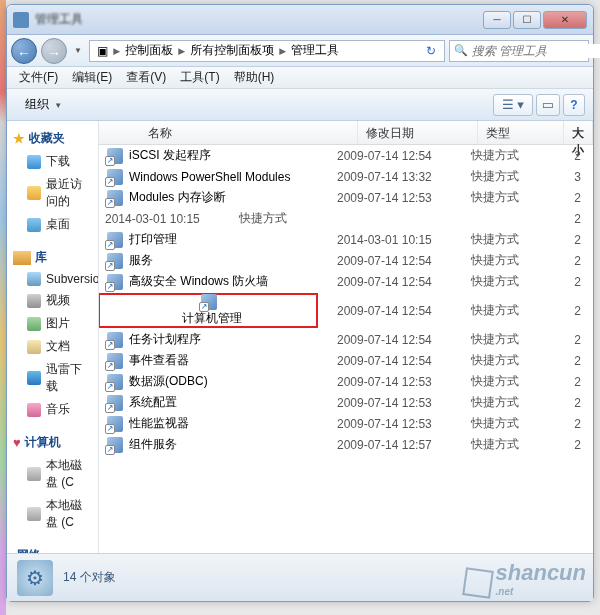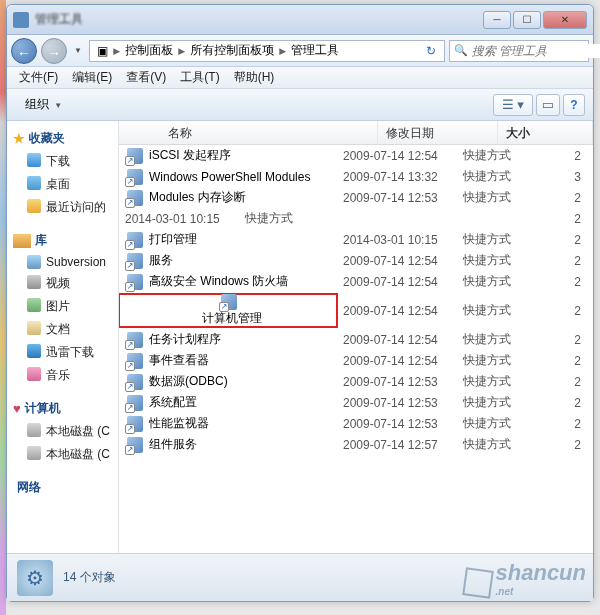--- a/index.html
+++ b/index.html
@@ -28,21 +28,21 @@
 .toolbar .org { font-size: 12px; padding: 3px 10px;}
 .toolbar .drop { font-size: 8px; margin-left: 2px; color: #555;}
 .toolbar .spacer { flex: 1;}
 .toolbar .view-btn { width: 40px; height: 22px; border: 1px solid #b0c0d0; background: linear-gradient(to bottom,#fff,#e8f0f8); margin-left: 3px; border-radius: 3px; display:flex; align-items:center; justify-content:center; font-size:13px; color:#4a6a8a;}
 .toolbar .help-btn { width: 22px; height: 22px; border: 1px solid #b0c0d0; background: linear-gradient(to bottom,#fff,#e8f0f8); margin-left: 3px; border-radius: 3px; display:flex; align-items:center; justify-content:center; font-size:12px; color:#2a6ac0; font-weight:bold;}
 .body { flex: 1; display: flex; overflow: hidden;}
 .sidebar { width: 112px; background: #fff; border-right: 1px solid #e0e4e8; padding: 6px 0; overflow-y: auto; font-size: 12px;}
 .side-group { margin-bottom: 10px;}
 .side-header { display: flex; align-items: center; padding: 3px 6px; font-weight: bold; color: #1a4a8a;}
 .side-header .star { color: #f0b020; margin-right: 4px; font-size: 13px;}
-.side-item { display: flex; padding: 3px 6px 3px 20px; color: #222;}
+.side-item { display: flex; align-items: center; padding: 3px 6px 3px 20px; color: #222;}
 .side-item .dot { width: 14px; height: 14px; margin-right: 5px; border-radius: 2px; flex-shrink:0;}
 .icon-dl { background: linear-gradient(to bottom,#8ac8f8,#3a8cd0);}
 .icon-recent { background: linear-gradient(to bottom,#f8d878,#e8a838);}
 .icon-desktop { background: linear-gradient(to bottom,#88c8f0,#4898d0);}
 .icon-lib { background: linear-gradient(to bottom,#f8c878,#d89838); width:18px; height:14px;}
 .icon-svn { background: linear-gradient(to bottom,#a8d8f8,#6898c0);}
 .icon-video { background: linear-gradient(to bottom,#d0d0d0,#909090);}
 .icon-pic { background: linear-gradient(to bottom,#a8d8a8,#68a868);}
 .icon-doc { background: linear-gradient(to bottom,#f8e8b8,#d0b878);}
 .icon-thunder { background: linear-gradient(to bottom,#68b8e8,#2878c0);}
@@ -51,21 +51,21 @@
 .icon-network { background: linear-gradient(to bottom,#a8c8e8,#6890c0);}
 .heart { color: #d04060; margin-right: 4px; font-size: 13px;}
 .content { flex: 1; display: flex; flex-direction: column; background: #fff;}
 .columns { display: flex; height: 24px; background: linear-gradient(to bottom,#fdfdfd,#f0f2f4); border-bottom: 1px solid #d8dce0; font-size: 12px; color: #333;}
 .col { padding: 4px 8px; border-right: 1px solid #e4e8ec;}
 .col-name { width: 218px; margin-left: 41px;}
 .col-date { width: 120px;}
 .col-type { width: 86px;}
 .col-size { flex: 1; font-weight: bold;}
 .file-list { flex: 1; overflow-y: auto; font-size: 12px;}
-.file-row { display: flex; padding: 2px 0; align-items: center;}
+.file-row { display: flex; padding: 2px 0; align-items: center; gap: 14px;}
 .file-row.highlighted .cell-name { outline: 2px solid #e02020; outline-offset: -1px; flex-direction: column;}
 .cell-name { width: 218px; display: flex; align-items: center; padding-left: 8px;}
 .file-icon { width: 16px; height: 16px; margin-right: 6px; background: linear-gradient(135deg,#a8c8e8,#5888c0); border-radius: 2px; position: relative; flex-shrink:0;}
 .file-icon::after { content: "↗"; position: absolute; bottom: -2px; left: -2px; font-size: 8px; background: #fff; border: 1px solid #888; border-radius: 2px; width: 8px; height: 8px; line-height: 7px; text-align: center; color: #2a6ac0;}
 .cell-date { width: 120px; padding-left: 6px; color: #555;}
 .cell-type { width: 86px; padding-left: 6px; color: #555;}
 .cell-size { flex: 1; text-align: right; padding-right: 12px; color: #555;}
 .statusbar { height: 48px; background: linear-gradient(to bottom,#f0f4f8,#dce6f0); border-top: 1px solid #c8d4e0; display: flex; align-items: center; padding: 0 10px; font-size: 12px;}
 .status-icon { width: 36px; height: 36px; background: radial-gradient(circle,#c8e0f0,#88b0d0); border-radius: 4px; margin-right: 10px; display:flex; align-items:center; justify-content:center; color:#3a6a9a; font-size:20px;}
 .status-text { color: #3a5a7a;}
@@ -135,26 +135,26 @@
       <div class="side-group">
         <div class="side-header">
           <span class="star">★</span>
           <span>收藏夹</span>
         </div>
         <div class="side-item">
             <span class="dot icon-dl"></span>
             <span>下载</span>
           </div>
         <div class="side-item">
+            <span class="dot icon-recent"></span>
+            <span>最近访问的</span>
+          </div>
+        <div class="side-item">
             <span class="dot icon-desktop"></span>
             <span>桌面</span>
-          </div>
-        <div class="side-item">
-            <span class="dot icon-recent"></span>
-            <span>最近访问的</span>
           </div>
       </div>
       <div class="side-group">
         <div class="side-header">
           <span class="dot icon-lib" style="margin-right:4px;"></span>
           <span>库</span>
         </div>
         <div class="side-item">
             <span class="dot icon-svn"></span>
             <span>Subversion</span>
@@ -199,20 +199,21 @@
           <span class="dot icon-network" style="margin-right:4px;"></span>
           <span>网络</span>
         </div>
       </div>
     </div>
 
     <div class="content">
       <div class="columns">
         <div class="col col-name">名称</div>
         <div class="col col-date">修改日期</div>
+        <div class="col col-type">类型</div>
         <div class="col col-size">大小</div>
       </div>
       <div class="file-list" id="file-list">
           <div class="file-row">
             <div class="cell-name">
               <span class="file-icon"></span>
               <span>iSCSI 发起程序</span>
             </div>
             <div class="cell-date">2009-07-14 12:54</div>
             <div class="cell-type">快捷方式</div>

